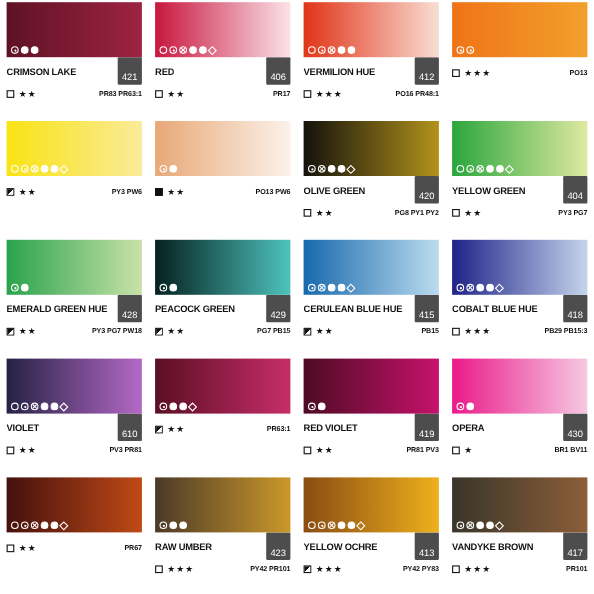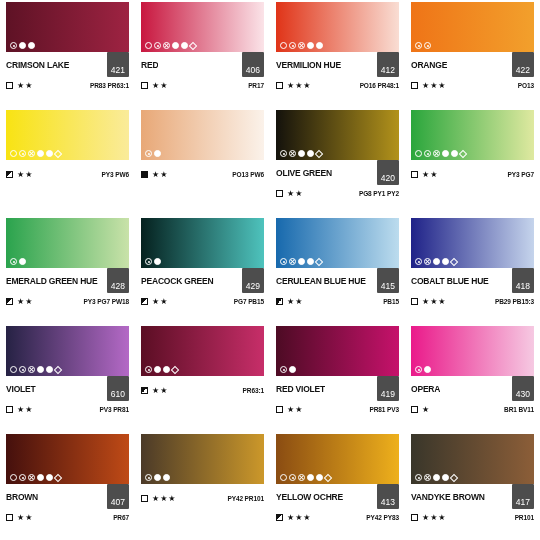--- a/index.html
+++ b/index.html
@@ -228,24 +228,20 @@
         <span class="pigment">PO16 PR48:1</span>
       </div>
     </div>
     <div class="swatch-cell">
       <div class="color-block" style="background: linear-gradient(90deg, rgb(239, 116, 23) 0%, rgb(242, 160, 44) 100%);">
         <div class="series-marks">
           <span class="mk dot"></span>
           <span class="mk dot"></span>
         </div>
       </div>
-      <div class="name-row">
-        <span class="pname">ORANGE</span>
-        <span class="pcode">422</span>
-      </div>
       <div class="meta-row">
         <div class="meta-left">
           <span class="opacity-box"></span>
           <span class="stars">★★★</span>
         </div>
         <span class="pigment">PO13</span>
       </div>
     </div>
     <div class="swatch-cell">
       <div class="color-block" style="background: linear-gradient(90deg, rgb(248, 227, 19) 0%, rgb(250, 235, 154) 100%);">
@@ -307,20 +303,24 @@
       <div class="color-block" style="background: linear-gradient(90deg, rgb(42, 166, 60) 0%, rgb(223, 233, 160) 100%);">
         <div class="series-marks">
           <span class="mk open"></span>
           <span class="mk dot"></span>
           <span class="mk cross"></span>
           <span class="mk solid"></span>
           <span class="mk solid"></span>
           <span class="mk diamond"></span>
         </div>
       </div>
+      <div class="name-row">
+        <span class="pname">YELLOW GREEN</span>
+        <span class="pcode">404</span>
+      </div>
       <div class="meta-row">
         <div class="meta-left">
           <span class="opacity-box"></span>
           <span class="stars">★★</span>
         </div>
         <span class="pigment">PY3 PG7</span>
       </div>
     </div>
     <div class="swatch-cell">
       <div class="color-block" style="background: linear-gradient(90deg, rgb(42, 163, 77) 0%, rgb(201, 226, 169) 100%);">
@@ -486,39 +486,39 @@
       <div class="color-block" style="background: linear-gradient(90deg, rgb(69, 16, 13) 0%, rgb(191, 74, 22) 100%);">
         <div class="series-marks">
           <span class="mk open"></span>
           <span class="mk dot"></span>
           <span class="mk cross"></span>
           <span class="mk solid"></span>
           <span class="mk solid"></span>
           <span class="mk diamond"></span>
         </div>
       </div>
-      <div class="name-row">
-        <span class="pname">BROWN</span>
-        <span class="pcode">407</span>
-      </div>
       <div class="meta-row">
         <div class="meta-left">
           <span class="opacity-box"></span>
           <span class="stars">★★</span>
         </div>
         <span class="pigment">PR67</span>
       </div>
     </div>
     <div class="swatch-cell">
       <div class="color-block" style="background: linear-gradient(90deg, rgb(75, 58, 40) 0%, rgb(204, 152, 42) 100%);">
         <div class="series-marks">
           <span class="mk dot"></span>
           <span class="mk solid"></span>
           <span class="mk solid"></span>
         </div>
+      </div>
+      <div class="name-row">
+        <span class="pname">RAW UMBER</span>
+        <span class="pcode">423</span>
       </div>
       <div class="meta-row">
         <div class="meta-left">
           <span class="opacity-box"></span>
           <span class="stars">★★★</span>
         </div>
         <span class="pigment">PY42 PR101</span>
       </div>
     </div>
     <div class="swatch-cell">

